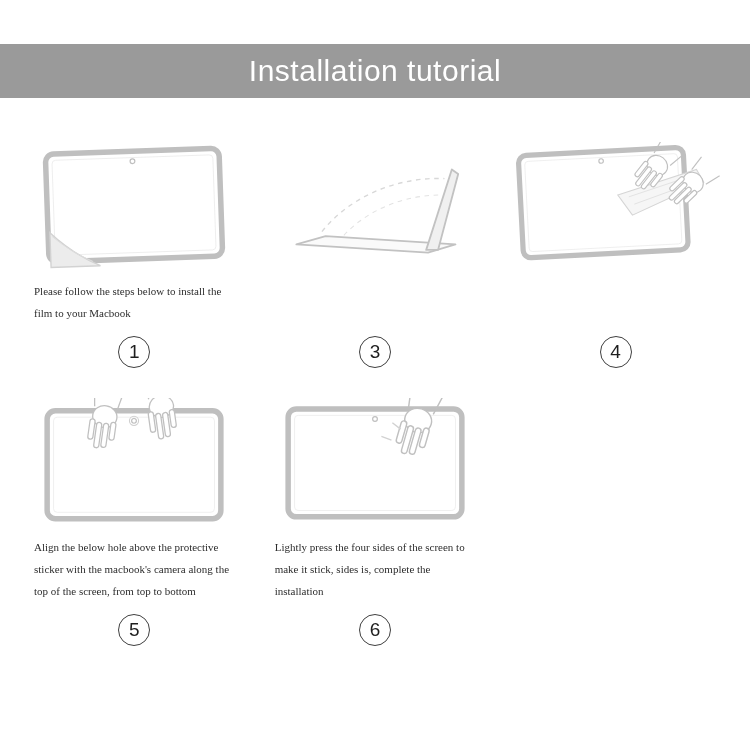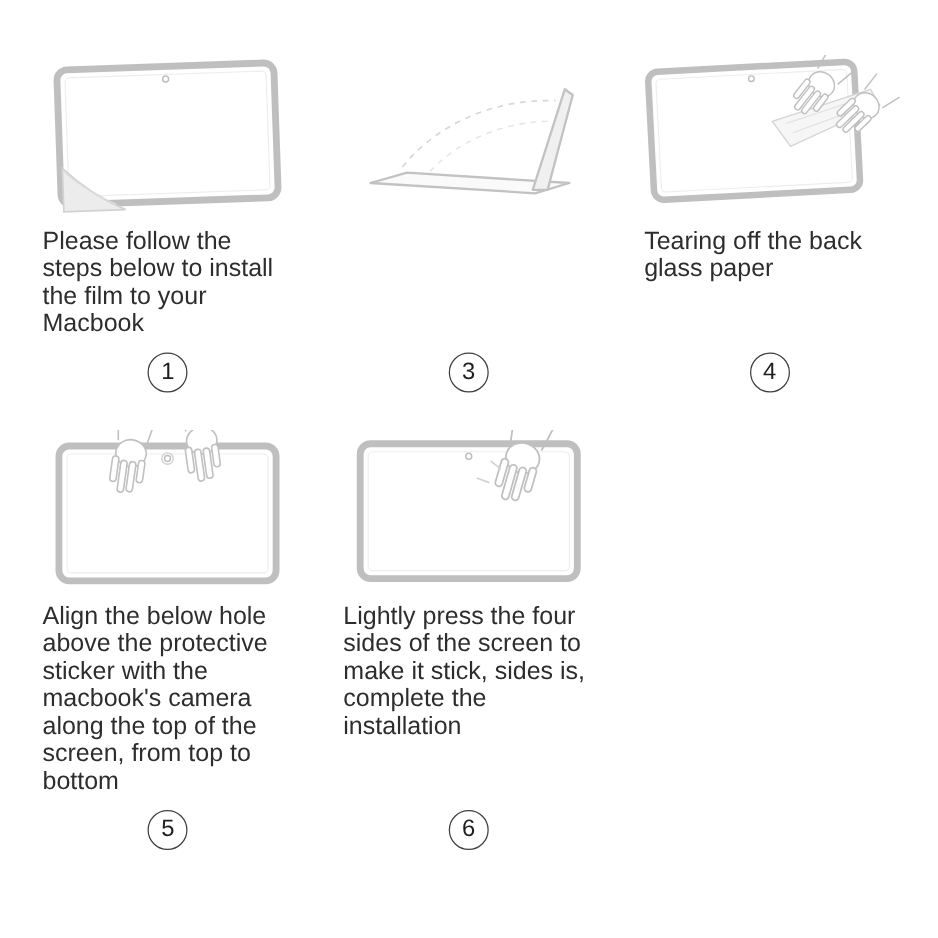--- a/index.html
+++ b/index.html
@@ -17,22 +17,22 @@
     display:grid; grid-template-columns:repeat(3,1fr);
     padding:44px 14px 0; row-gap:30px; column-gap:0;
   }
   .step { display:flex; flex-direction:column; align-items:stretch; }
   .figure {
     height:128px; display:flex; justify-content:center; align-items:center;
     margin-bottom:10px;
   }
   .figure svg { width:212px; height:128px; }
   .caption {
-    font-size:20px; line-height:22px; color:#2d2d2d;
-    padding:0 20px; margin:0 0 12px 0;
+    font-size:11px; line-height:22px; color:#2d2d2d;
+    padding:0 20px; margin:0 0 12px 0;font-family:Liberation Serif, serif;
   }
   .badge {
     width:30px; height:30px; border:1.5px solid #3f3f3f; border-radius:50%;
     margin:auto auto 0; flex-shrink:0;
     display:flex; align-items:center; justify-content:center;
     font-size:19px; color:#1e1e1e;
   }
   .hidden-defs { position:absolute; width:0; height:0; overflow:hidden; }
 </style>
 </head>
@@ -52,20 +52,23 @@
       <rect x="4" y="26" width="8" height="32" rx="4" fill="#ffffff" stroke="#c0c0c0" stroke-width="2"></rect>
       <rect x="15" y="30" width="8" height="40" rx="4" fill="#ffffff" stroke="#c0c0c0" stroke-width="2"></rect>
       <rect x="26" y="30" width="8" height="38" rx="4" fill="#ffffff" stroke="#c0c0c0" stroke-width="2"></rect>
       <rect x="37" y="27" width="8" height="28" rx="4" fill="#ffffff" stroke="#c0c0c0" stroke-width="2"></rect>
     </g>
   </defs>
 </svg>
 
 <div class="page">
 
+  <div class="banner">
+    <div class="banner-title">Installation tutorial</div>
+  </div>
 
   <div class="steps-grid">
 
     <div class="step">
       <div class="figure">
         <svg viewBox="0 0 220 140">
           <g transform="translate(15,10) rotate(-2 95 59)">
             <use href="#tablet"></use>
             <path d="M2,86 Q26,110 56,124 L2,124 Z" fill="#ececec" stroke="#d2d2d2" stroke-width="1.5"></path>
             <path d="M4,90 Q24,108 48,119" fill="none" stroke="#dddddd" stroke-width="1"></path>
@@ -102,21 +105,20 @@
           <path d="M112,58 L198,30 L206,44 L128,80 Z" fill="#f6f6f6" stroke="#d5d5d5" stroke-width="1.2"></path>
           <path d="M124,60 L190,38 M130,68 L196,44" stroke="#e0e0e0" stroke-width="1" fill="none"></path>
           <g transform="translate(150,6) rotate(38) scale(0.62)">
               <use href="#hand-down"></use>
             </g>
           <g transform="translate(192,24) rotate(46) scale(0.62)">
               <use href="#hand-down"></use>
             </g>
         </svg>
       </div>
-      <p class="caption">Tearing off the back glass paper</p>
       <div class="badge">
         <span>4</span>
       </div>
     </div>
 
     <div class="step">
       <div class="figure">
         <svg viewBox="0 0 220 140">
           <g transform="translate(15,14)">
               <use href="#tablet"></use>

